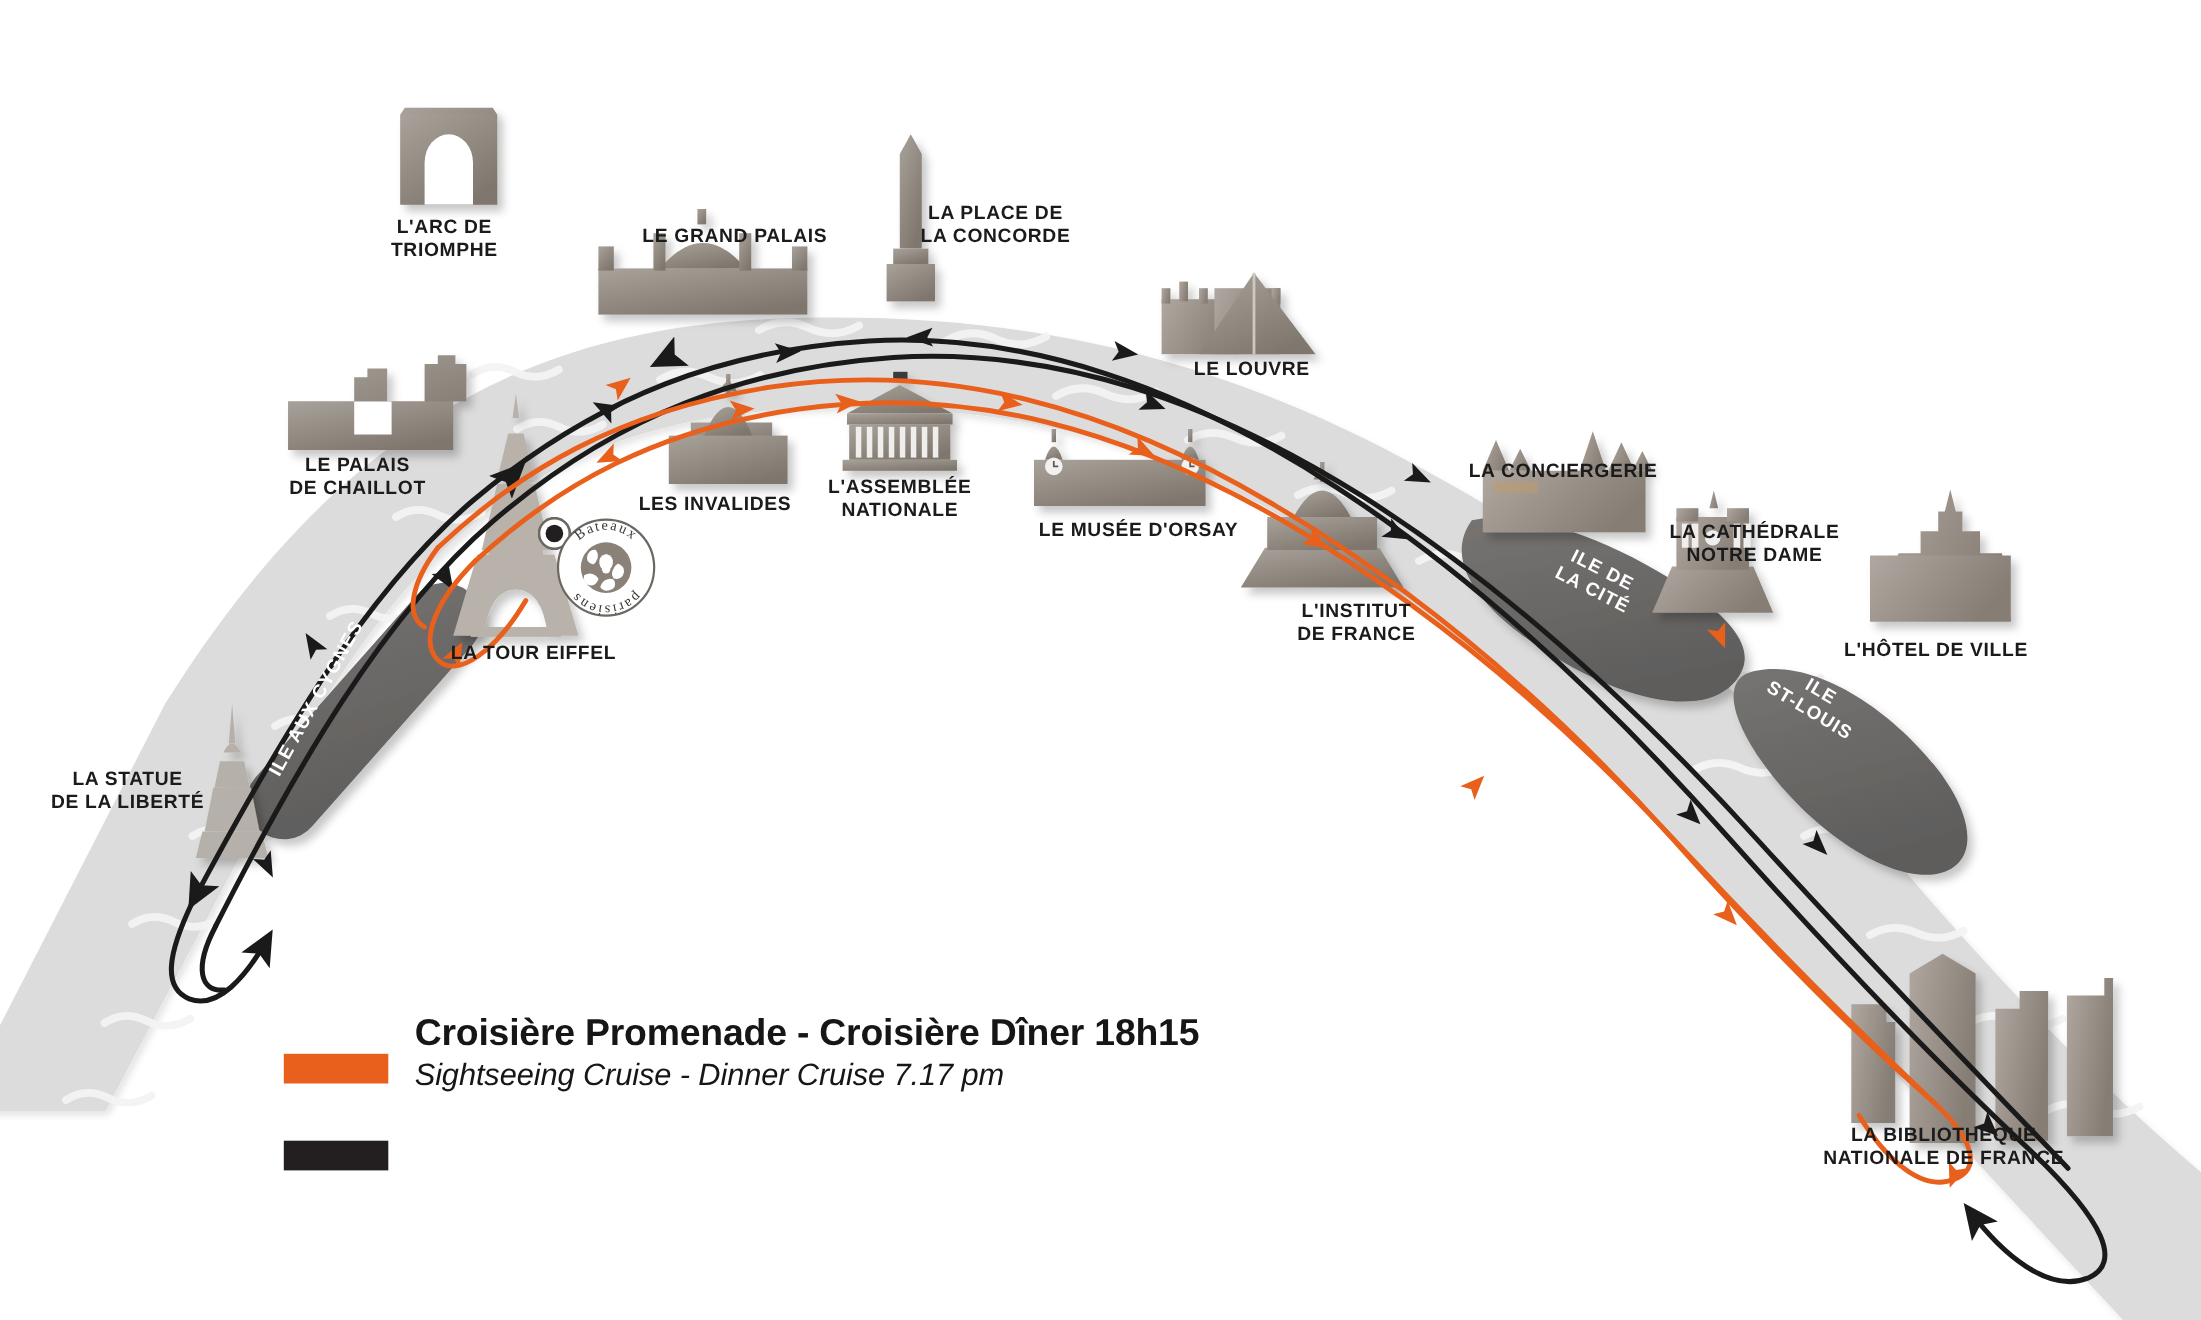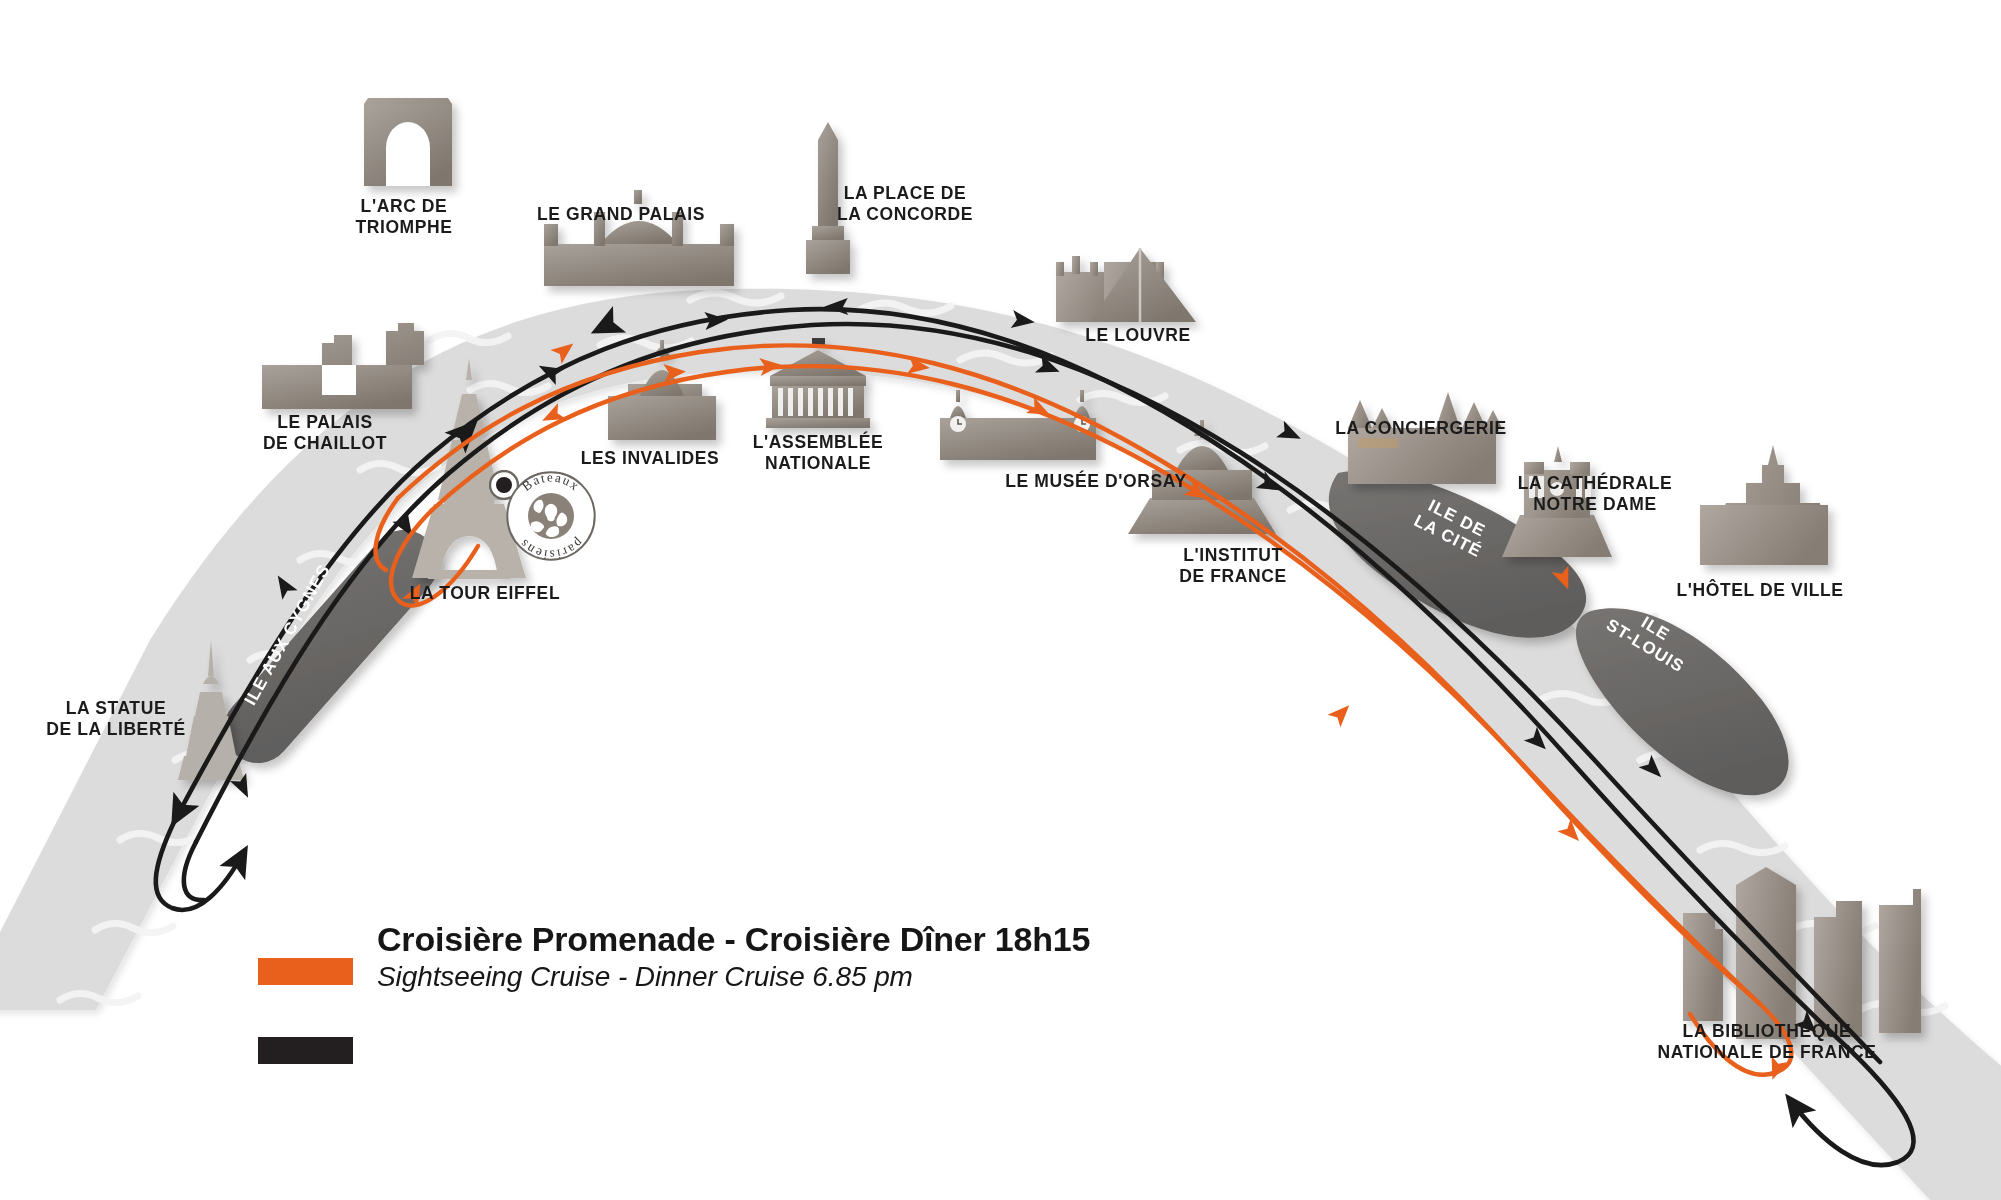--- a/index.html
+++ b/index.html
@@ -377,30 +377,30 @@
       <path d="M908 356 l-22 9 l22 9 l-5 -9 z" transform="rotate(188 908 365)"></path>
       <path d="M664 364 l-22 9 l22 9 l-5 -9 z" transform="rotate(176 664 373)"></path>
       <path d="M556 348 l22 9 l-22 9 l5 -9 z" transform="rotate(-38 556 357)"></path>
       <path d="M410 594 l-22 9 l22 9 l-5 -9 z" transform="rotate(118 410 603)"></path>
     </g>
 
   </svg>
 
   <div class="landmark-label" style="left:404px;top:196px;">L'ARC DE
 TRIOMPHE</div>
-  <div class="landmark-label" style="left:621px;top:204px;">LE GRAND PALAIS</div>
+  <div class="landmark-label" style="left:668px;top:204px;">LE GRAND PALAIS</div>
   <div class="landmark-label" style="left:905px;top:183px;">LA PLACE DE
 LA CONCORDE</div>
   <div class="landmark-label" style="left:325px;top:412px;">LE PALAIS
 DE CHAILLOT</div>
   <div class="landmark-label" style="left:650px;top:448px;">LES INVALIDES</div>
   <div class="landmark-label" style="left:818px;top:432px;">L'ASSEMBLÉE
 NATIONALE</div>
   <div class="landmark-label" style="left:1138px;top:325px;">LE LOUVRE</div>
-  <div class="landmark-label" style="left:1096px;top:471px;">LE MUSÉE D'ORSAY</div>
+  <div class="landmark-label" style="left:1035px;top:471px;">LE MUSÉE D'ORSAY</div>
   <div class="landmark-label" style="left:1421px;top:418px;">LA CONCIERGERIE</div>
   <div class="landmark-label" style="left:1595px;top:473px;">LA CATHÉDRALE
 NOTRE DAME</div>
   <div class="landmark-label" style="left:1200px;top:545px;margin-left:33px;">L'INSTITUT
 DE FRANCE</div>
   <div class="landmark-label" style="left:1760px;top:580px;">L'HÔTEL DE VILLE</div>
   <div class="landmark-label" style="left:485px;top:583px;">LA TOUR EIFFEL</div>
   <div class="landmark-label" style="left:116px;top:698px;">LA STATUE
 DE LA LIBERTÉ</div>
   <div class="landmark-label" style="left:1767px;top:1021px;">LA BIBLIOTHÈQUE
@@ -437,21 +437,21 @@
       <textPath href="#bpBot" startOffset="50%" text-anchor="middle">parisiens</textPath>
     </text>
   </svg>
 
   <div id="legend">
 
     <div class="legend-row">
       <div class="legend-swatch orange"></div>
       <div class="legend-texts">
         <div class="legend-fr">Croisière Promenade - Croisière Dîner 18h15</div>
-        <div class="legend-en">Sightseeing Cruise - Dinner Cruise 6.85 pm</div>
+        <div class="legend-en">Sightseeing Cruise - Dinner Cruise 7.17 pm</div>
       </div>
     </div>
 
     <div class="legend-row">
       <div class="legend-swatch black"></div>
       <div class="legend-texts">
       </div>
     </div>
 
   </div>

